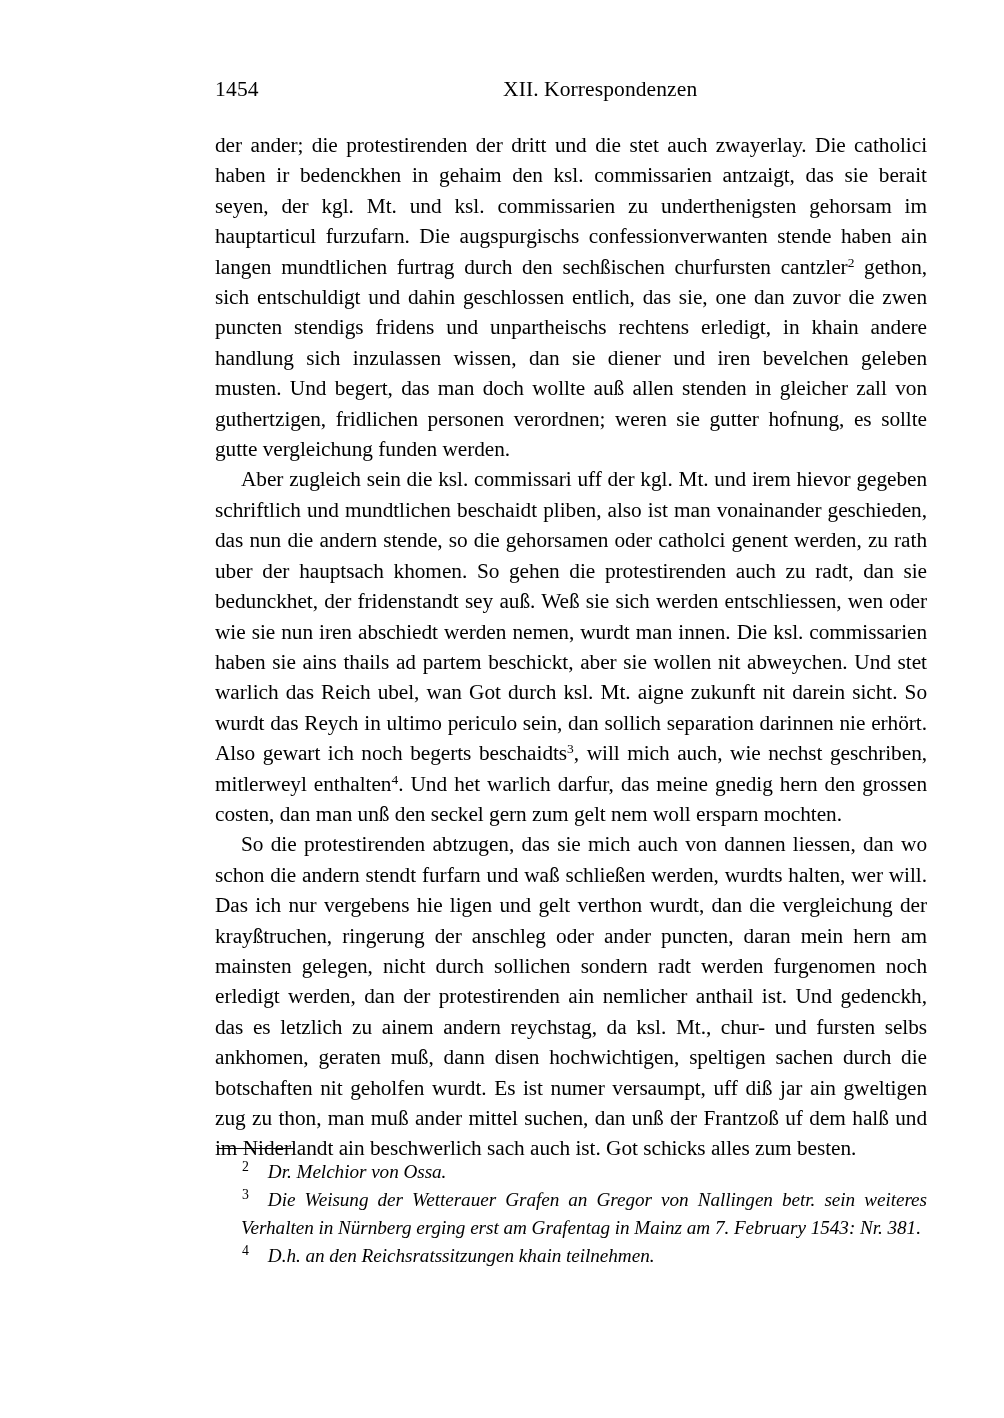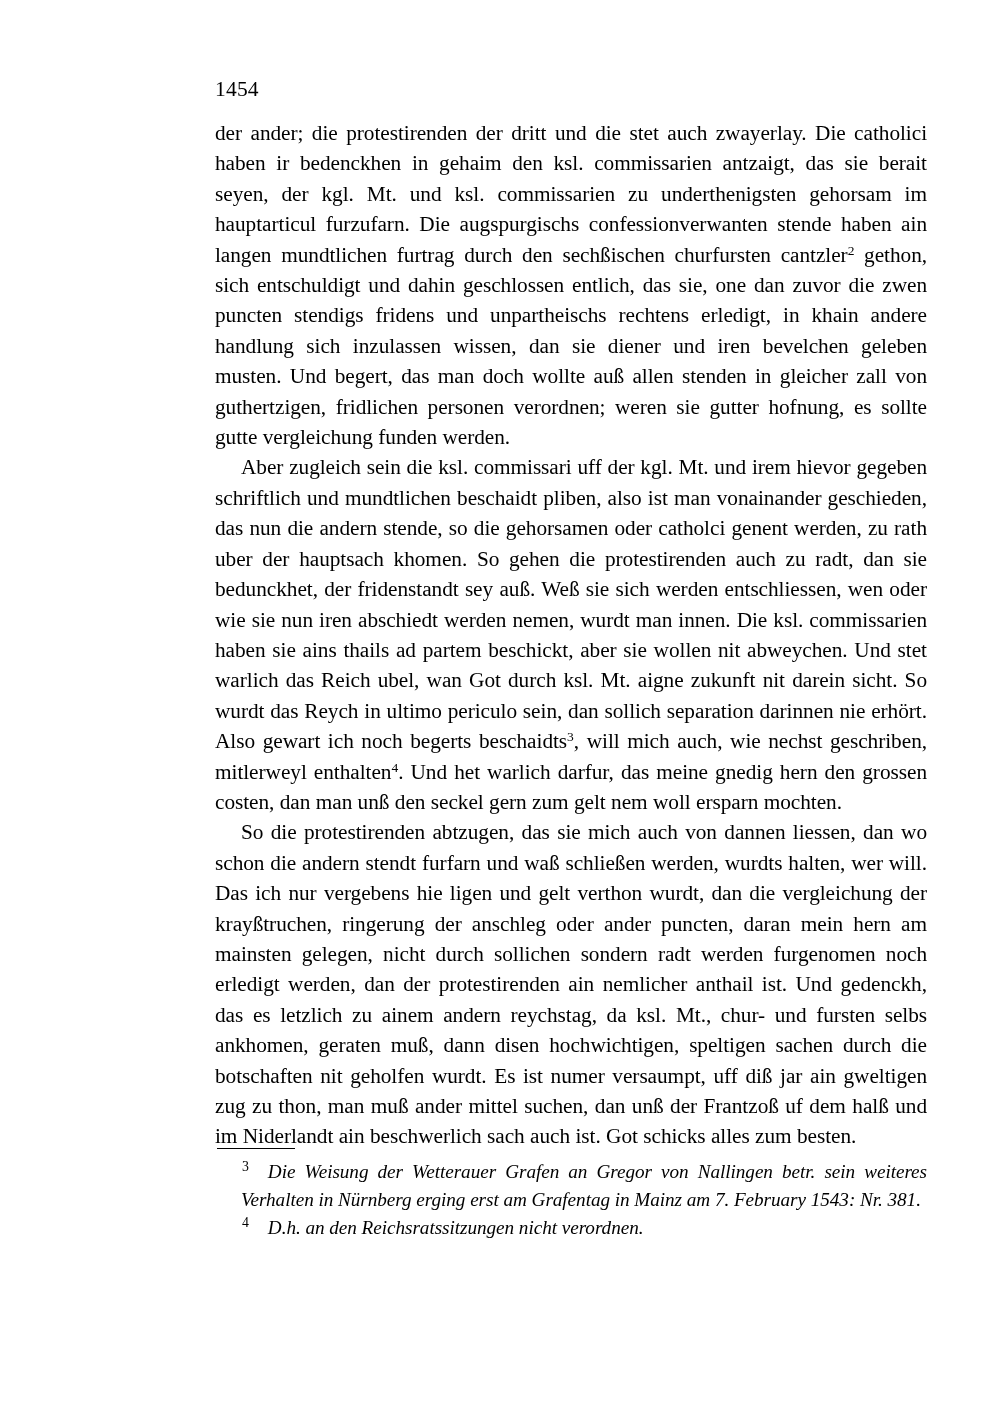--- a/index.html
+++ b/index.html
@@ -42,21 +42,21 @@
   }
   .runhead-title {
     position: absolute;
     left: 288px;
     top: 0;
     letter-spacing: 0.1px;
   }
 
   
   .body-block {
-    margin-top: 12px;
+    margin-top: 24px;
   }
   p.para {
     margin: 0;
     text-align: justify;
     text-justify: inter-word;
     font-size: 21.3px;
     line-height: 30.4px;
     letter-spacing: -0.05px;
     word-spacing: 0.1px;
     -webkit-hyphens: none;
@@ -112,31 +112,33 @@
 </style>
 </head>
 <body>
 
 <div class="page">
 
   <div class="content">
 
     <div class="runhead">
       <span class="runhead-folio">1454</span>
+      <span class="runhead-title">XII. Korrespondenzen</span>
     </div>
 
     <div class="body-block">
         <p class="para">der ander; die protestirenden der dritt und die stet auch zwayerlay. Die catholici haben ir bedenckhen in gehaim den ksl. commissarien antzaigt, das sie berait seyen, der kgl. Mt. und ksl. commissarien zu underthenigsten gehorsam im hauptarticul furzufarn. Die augspurgischs confessionverwanten stende haben ain langen mundtlichen furtrag durch den sechßischen churfursten cantzler<sup class="sup">2</sup> gethon, sich entschuldigt und dahin geschlossen entlich, das sie, one dan zuvor die zwen puncten stendigs fridens und unpartheischs rechtens erledigt, in khain andere handlung sich inzulassen wissen, dan sie diener und iren bevelchen geleben musten. Und begert, das man doch wollte auß allen stenden in gleicher zall von guthertzigen, fridlichen personen verordnen; weren sie gutter hofnung, es sollte gutte vergleichung funden werden.</p>
         <p class="para indent">Aber zugleich sein die ksl. commissari uff der kgl. Mt. und irem hievor gegeben schriftlich und mundtlichen beschaidt pliben, also ist man vonainander geschieden, das nun die andern stende, so die gehorsamen oder catholci genent werden, zu rath uber der hauptsach khomen. So gehen die protestirenden auch zu radt, dan sie bedunckhet, der fridenstandt sey auß. Weß sie sich werden entschliessen, wen oder wie sie nun iren abschiedt werden nemen, wurdt man innen. Die ksl. commissarien haben sie ains thails ad partem beschickt, aber sie wollen nit abweychen. Und stet warlich das Reich ubel, wan Got durch ksl. Mt. aigne zukunft nit darein sicht. So wurdt das Reych in ultimo periculo sein, dan sollich separation darinnen nie erhört. Also gewart ich noch begerts beschaidts<sup class="sup">3</sup>, will mich auch, wie nechst geschriben, mitlerweyl enthalten<sup class="sup">4</sup>. Und het warlich darfur, das meine gnedig hern den grossen costen, dan man unß den seckel gern zum gelt nem woll ersparn mochten.</p>
         <p class="para indent">So die protestirenden abtzugen, das sie mich auch von dannen liessen, dan wo schon die andern stendt furfarn und waß schließen werden, wurdts halten, wer will. Das ich nur vergebens hie ligen und gelt verthon wurdt, dan die vergleichung der krayßtruchen, ringerung der anschleg oder ander puncten, daran mein hern am mainsten gelegen, nicht durch sollichen sondern radt werden furgenomen noch erledigt werden, dan der protestirenden ain nemlicher anthail ist. Und gedenckh, das es letzlich zu ainem andern reychstag, da ksl. Mt., chur- und fursten selbs ankhomen, geraten muß, dann disen hochwichtigen, speltigen sachen durch die botschaften nit geholfen wurdt. Es ist numer versaumpt, uff diß jar ain gweltigen zug zu thon, man muß ander mittel suchen, dan unß der Frantzoß uf dem halß und im Niderlandt ain beschwerlich sach auch ist. Got schicks alles zum besten.</p>
       </div>
 
   </div>
 
   <div class="footnotes">
     <div class="fn-rule"></div>
     <div>
+        <p class="fn"><span class="fn-num">2</span><span>Dr. Melchior von Ossa.</span></p>
         <p class="fn"><span class="fn-num">3</span><span>Die Weisung der Wetterauer Grafen an Gregor von Nallingen betr. sein weiteres Verhalten in Nürnberg erging erst am Grafentag in Mainz am 7. February 1543: Nr. 381.</span></p>
-        <p class="fn last"><span class="fn-num">4</span><span>D.h. an den Reichsratssitzungen nicht verordnen.</span></p>
+        <p class="fn last"><span class="fn-num">4</span><span>D.h. an den Reichsratssitzungen khain teilnehmen.</span></p>
       </div>
   </div>
 
 </div>
 
 </body></html>

